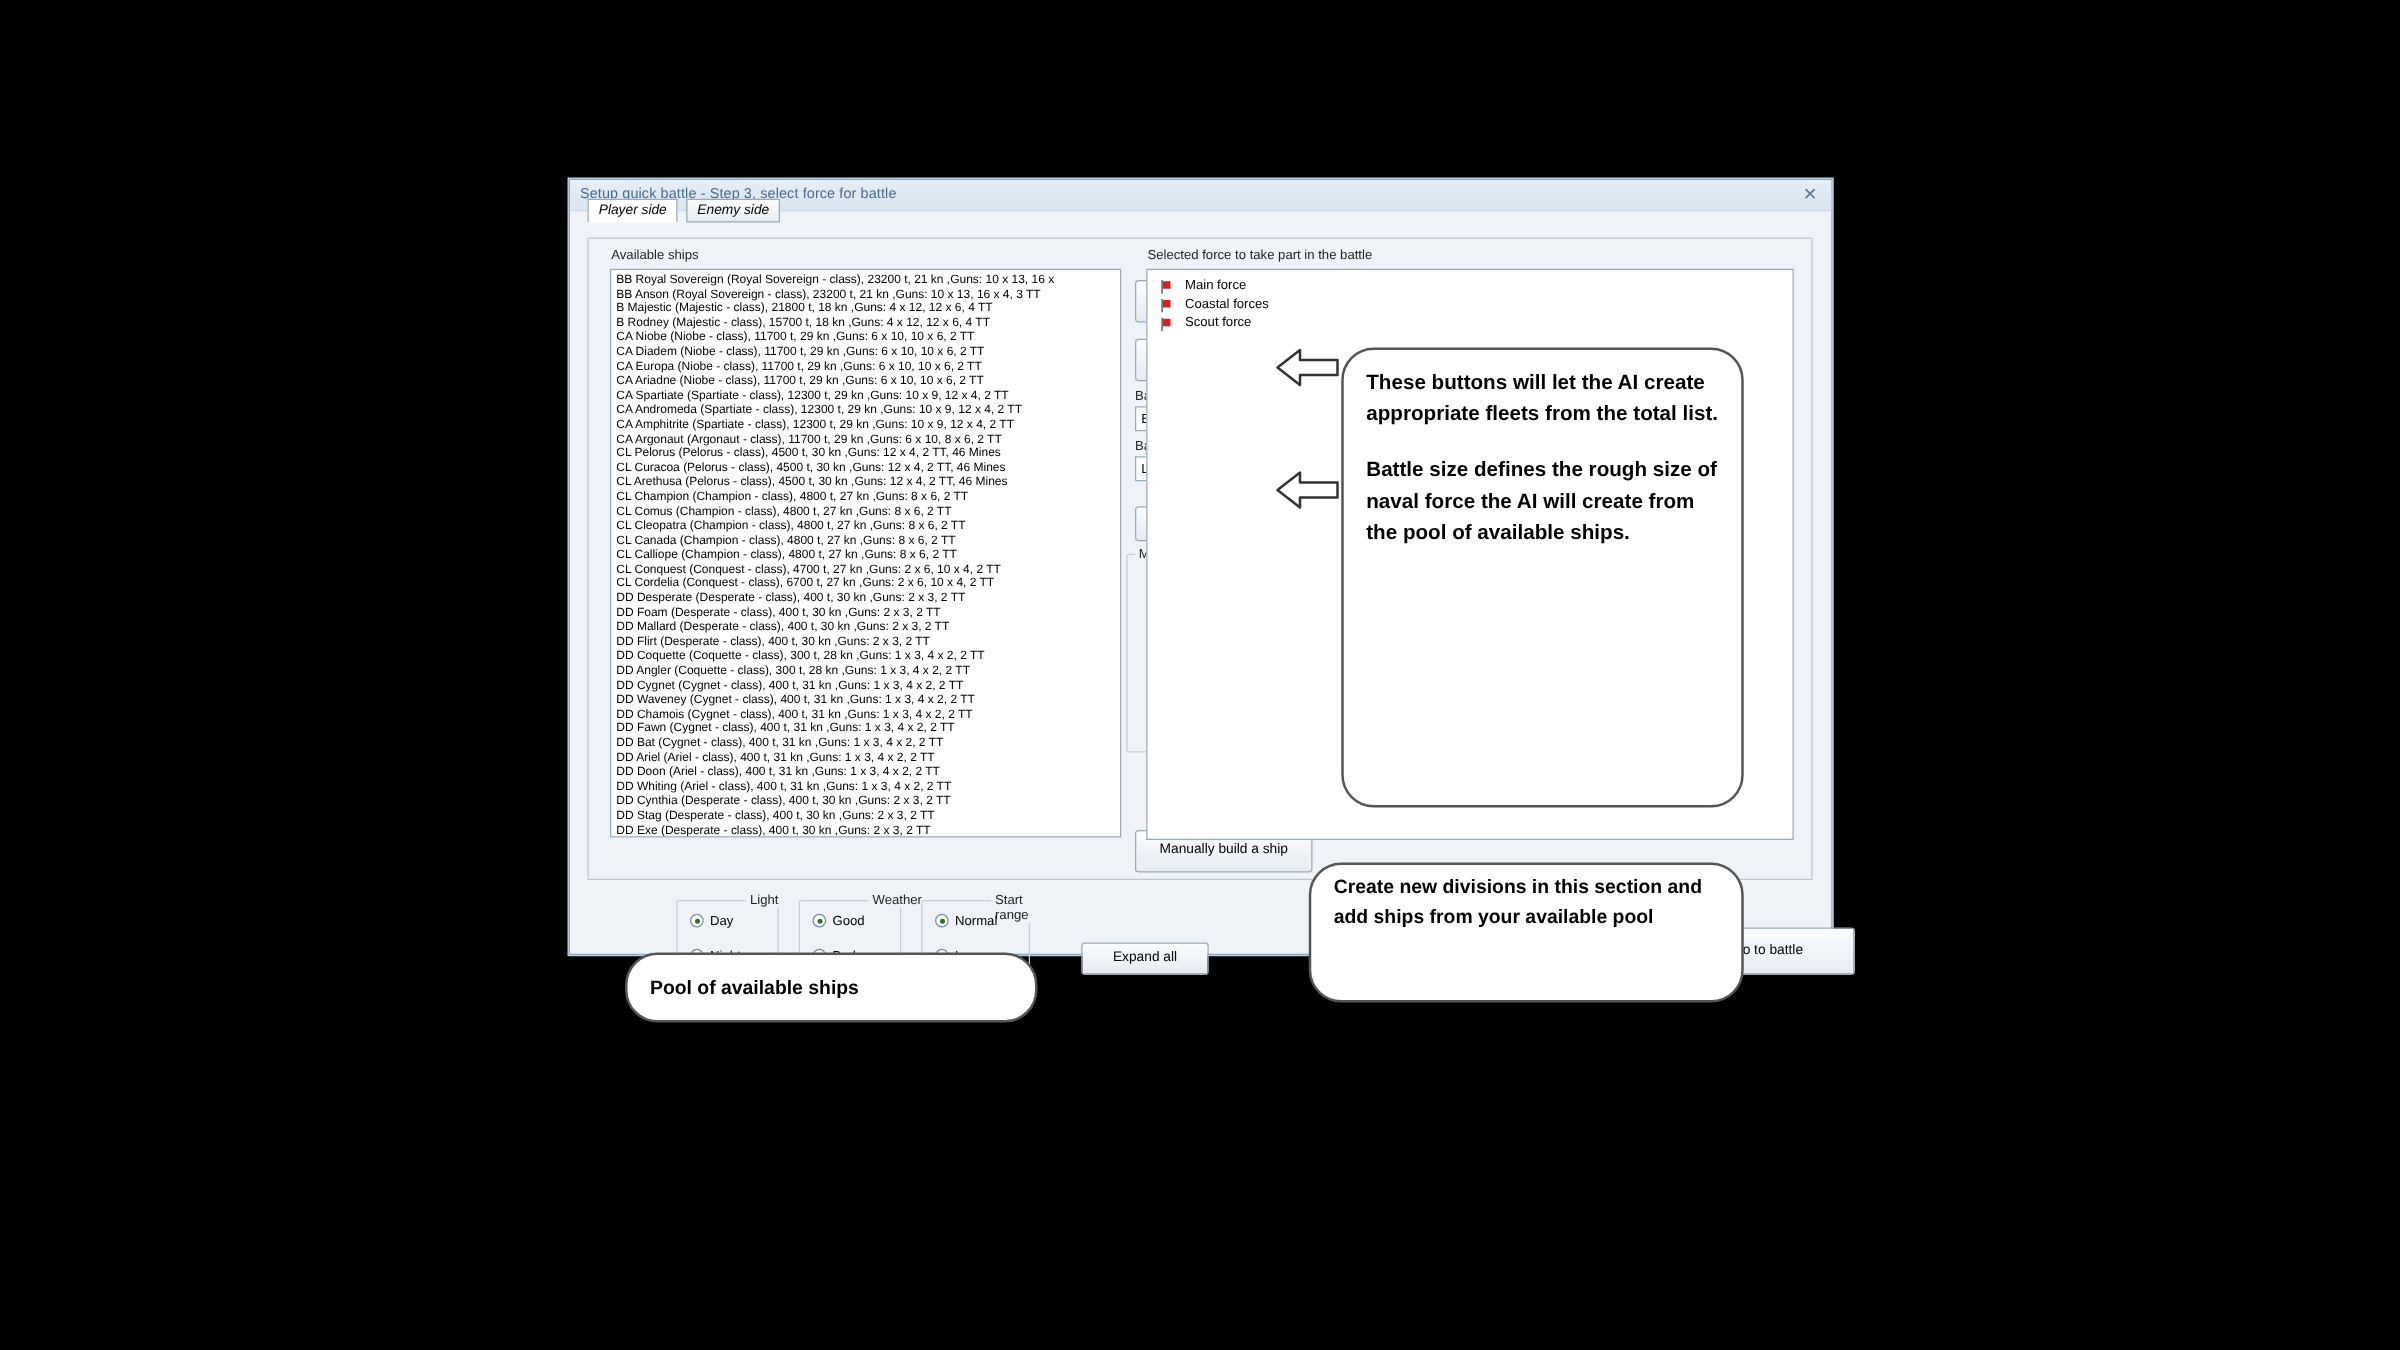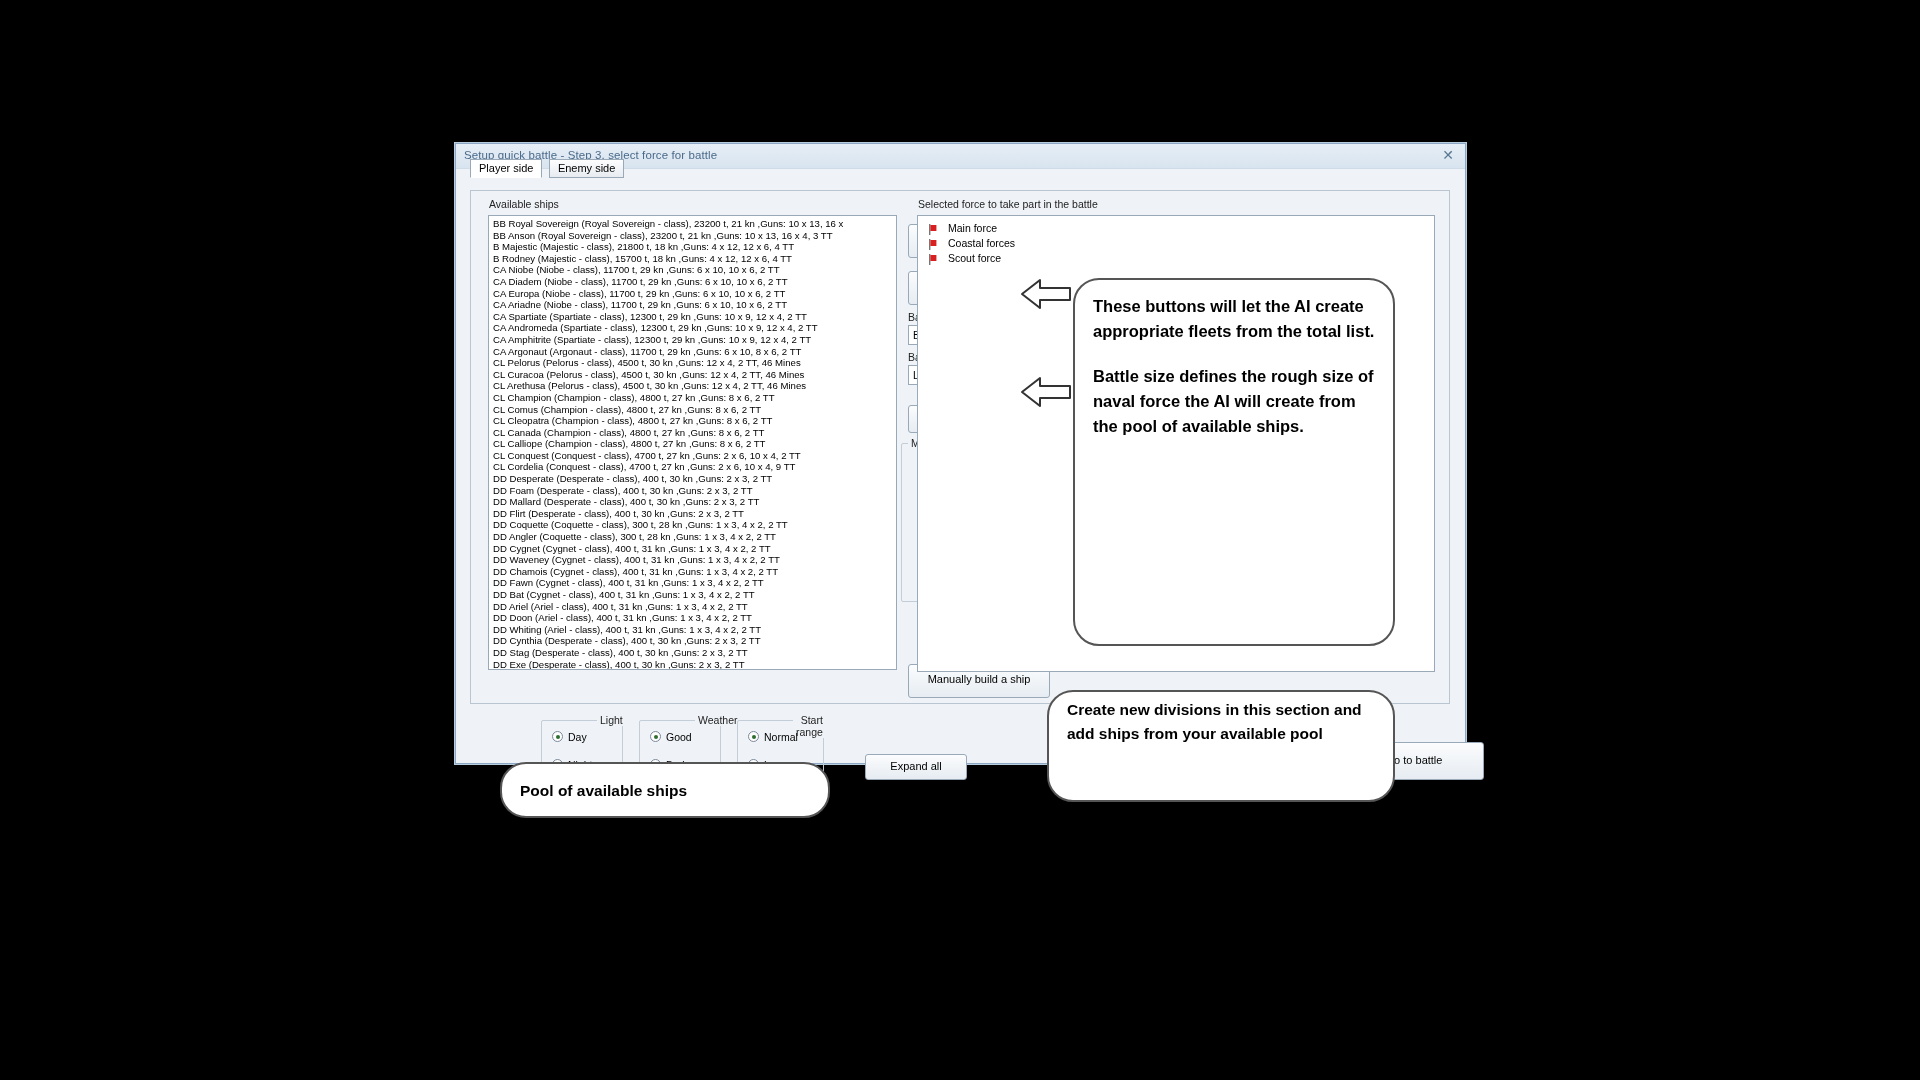--- a/index.html
+++ b/index.html
@@ -55,20 +55,21 @@
     color: #5a7992;
     cursor: default;
   }
 
   
   .tabs {
     position: absolute;
     left: 14px;
     top: 14px;
     height: 19px;
+    font-style: italic;
   }
   .tab {
     display: inline-block;
     height: 17px;
     line-height: 17px;
     padding: 0 8px;
     font-size: 11px;
     color: #000;
     border: 1px solid #9aa9b7;
     background: linear-gradient(to bottom,#fdfdfd,#e7ecf1);
@@ -307,21 +308,21 @@
         <div class="shiprow">CA Argonaut (Argonaut - class), 11700 t, 29 kn ,Guns: 6 x 10, 8 x 6, 2 TT</div>
         <div class="shiprow">CL Pelorus (Pelorus - class), 4500 t, 30 kn ,Guns: 12 x 4, 2 TT, 46 Mines</div>
         <div class="shiprow">CL Curacoa (Pelorus - class), 4500 t, 30 kn ,Guns: 12 x 4, 2 TT, 46 Mines</div>
         <div class="shiprow">CL Arethusa (Pelorus - class), 4500 t, 30 kn ,Guns: 12 x 4, 2 TT, 46 Mines</div>
         <div class="shiprow">CL Champion (Champion - class), 4800 t, 27 kn ,Guns: 8 x 6, 2 TT</div>
         <div class="shiprow">CL Comus (Champion - class), 4800 t, 27 kn ,Guns: 8 x 6, 2 TT</div>
         <div class="shiprow">CL Cleopatra (Champion - class), 4800 t, 27 kn ,Guns: 8 x 6, 2 TT</div>
         <div class="shiprow">CL Canada (Champion - class), 4800 t, 27 kn ,Guns: 8 x 6, 2 TT</div>
         <div class="shiprow">CL Calliope (Champion - class), 4800 t, 27 kn ,Guns: 8 x 6, 2 TT</div>
         <div class="shiprow">CL Conquest (Conquest - class), 4700 t, 27 kn ,Guns: 2 x 6, 10 x 4, 2 TT</div>
-        <div class="shiprow">CL Cordelia (Conquest - class), 4700 t, 27 kn ,Guns: 2 x 6, 10 x 4, 9 TT</div>
+        <div class="shiprow">CL Cordelia (Conquest - class), 6700 t, 27 kn ,Guns: 2 x 6, 10 x 4, 2 TT</div>
         <div class="shiprow">DD Desperate (Desperate - class), 400 t, 30 kn ,Guns: 2 x 3, 2 TT</div>
         <div class="shiprow">DD Foam (Desperate - class), 400 t, 30 kn ,Guns: 2 x 3, 2 TT</div>
         <div class="shiprow">DD Mallard (Desperate - class), 400 t, 30 kn ,Guns: 2 x 3, 2 TT</div>
         <div class="shiprow">DD Flirt (Desperate - class), 400 t, 30 kn ,Guns: 2 x 3, 2 TT</div>
         <div class="shiprow">DD Coquette (Coquette - class), 300 t, 28 kn ,Guns: 1 x 3, 4 x 2, 2 TT</div>
         <div class="shiprow">DD Angler (Coquette - class), 300 t, 28 kn ,Guns: 1 x 3, 4 x 2, 2 TT</div>
         <div class="shiprow">DD Cygnet (Cygnet - class), 400 t, 31 kn ,Guns: 1 x 3, 4 x 2, 2 TT</div>
         <div class="shiprow">DD Waveney (Cygnet - class), 400 t, 31 kn ,Guns: 1 x 3, 4 x 2, 2 TT</div>
         <div class="shiprow">DD Chamois (Cygnet - class), 400 t, 31 kn ,Guns: 1 x 3, 4 x 2, 2 TT</div>
         <div class="shiprow">DD Fawn (Cygnet - class), 400 t, 31 kn ,Guns: 1 x 3, 4 x 2, 2 TT</div>
@@ -422,21 +423,21 @@
     </div>
     <div class="radio checked" style="left:194px; top:587px;">
       <span class="dot"></span>
       <span>Good</span>
     </div>
     <div class="radio" style="left:194px; top:615px;">
       <span class="dot"></span>
       <span>Bad</span>
     </div>
 
-    <div class="optgroup" style="left:281px; top:576px; width:85px;text-align:right;">
+    <div class="optgroup" style="left:281px; top:576px; width:85px;">
       <span class="legend">Start range</span>
     </div>
     <div class="radio checked" style="left:292px; top:587px;">
       <span class="dot"></span>
       <span>Normal</span>
     </div>
     <div class="radio" style="left:292px; top:615px;">
       <span class="dot"></span>
       <span>Long</span>
     </div>

